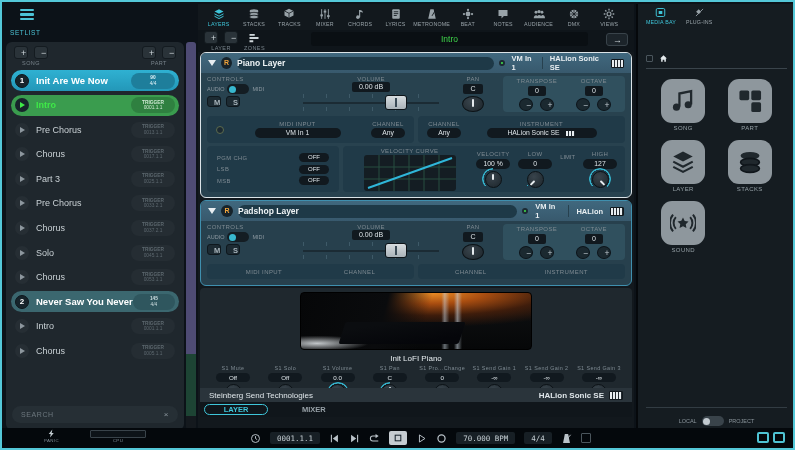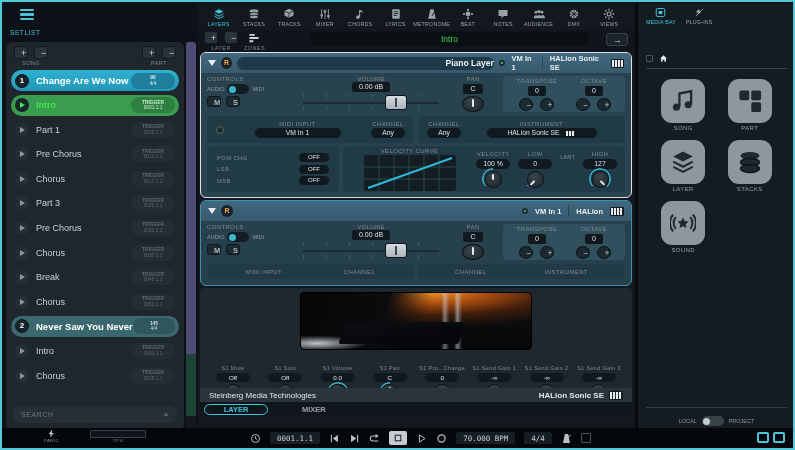--- a/index.html
+++ b/index.html
@@ -73,21 +73,21 @@
 
   
   .layer-panel{position:absolute;left:2px;width:432px;border-radius:6px;overflow:hidden;}
   #panel-piano{top:48px;height:146px;border:1.5px solid #dbe3e7;background:#28424f;}
   #panel-padshop{top:196px;height:86px;border:1.5px solid #3f8fae;background:#27404d;}
   .lp-header{height:20px;background:linear-gradient(#40687e,#38596d);display:flex;align-items:center;gap:5px;padding:0 7px;}
   .lp-tri{width:0;height:0;border-left:4px solid transparent;border-right:4px solid transparent;border-top:6px solid #e8eef2;}
   .lp-rec{width:12px;height:12px;border-radius:50%;background:#16232b;color:#f0a43c;font-size:7px;
     font-weight:bold;text-align:center;line-height:12px;}
   .lp-title{width:280px;height:13px;background:#1e3947;border-radius:7px;color:#eef3f5;font-size:8.5px;
-    font-weight:bold;text-align:right;line-height:13px;}
+    font-weight:bold;text-align:left;line-height:13px;}
   .lp-right{margin-left:auto;display:flex;align-items:center;gap:7px;}
   .led{width:6px;height:6px;border-radius:50%;background:#41e24d;border:2px solid #1c2a33;}
   .lp-name{color:#e8eef1;font-size:7.5px;font-weight:bold;}
   .lp-sep{width:1px;height:12px;background:#27414f;}
   .kb-icon{width:14px;height:9px;background:repeating-linear-gradient(90deg,#e8edf0 0 2px,#222a30 2px 3px);
     border:1px solid #11181d;border-radius:1px;}
   .lp-controls{display:flex;align-items:stretch;padding:3px 6px;gap:8px;height:42px;}
   .ctl-left{width:84px;display:flex;flex-direction:column;gap:2px;}
   .am-row{display:flex;align-items:center;gap:3px;font-size:5.5px;color:#8c98a0;}
   .am-toggle{width:22px;height:10px;border-radius:5px;background:#141d23;position:relative;}
@@ -232,101 +232,91 @@
           <div class="tb-btns">
             <button class="sq-btn">+</button>
             <button class="sq-btn">−</button>
           </div>
           <span class="tb-lab">PART</span>
         </div>
       </div>
       <div class="sl-list" id="setlist-list">
           <div class="sl-item song active">
             <span class="num">1</span>
-            <span class="lbl">Change Are We Now</span>
+            <span class="lbl">Init Are We Now</span>
             <span class="badge">
               <b>90</b>
               <i>4/4</i>
             </span>
           </div>
           <div class="sl-item part active">
             <span class="pc">
               <i class="tri"></i>
             </span>
             <span class="lbl">Intro</span>
             <span class="badge">
               <b>TRIGGER</b>
               <i>0001.1.1</i>
             </span>
           </div>
           <div class="sl-item part">
             <span class="pc">
               <i class="tri"></i>
             </span>
-            <span class="lbl">Part 1</span>
+            <span class="lbl">Pre Chorus</span>
             <span class="badge">
               <b>TRIGGER</b>
-              <i>0005.1.1</i>
+              <i>0013.1.1</i>
             </span>
           </div>
           <div class="sl-item part">
             <span class="pc">
               <i class="tri"></i>
             </span>
-            <span class="lbl">Pre Chorus</span>
+            <span class="lbl">Chorus</span>
             <span class="badge">
               <b>TRIGGER</b>
-              <i>0013.1.1</i>
+              <i>0017.1.1</i>
             </span>
           </div>
           <div class="sl-item part">
             <span class="pc">
               <i class="tri"></i>
             </span>
-            <span class="lbl">Chorus</span>
+            <span class="lbl">Part 3</span>
             <span class="badge">
               <b>TRIGGER</b>
-              <i>0017.1.1</i>
+              <i>0025.1.1</i>
             </span>
           </div>
           <div class="sl-item part">
             <span class="pc">
               <i class="tri"></i>
             </span>
-            <span class="lbl">Part 3</span>
+            <span class="lbl">Pre Chorus</span>
             <span class="badge">
               <b>TRIGGER</b>
-              <i>0025.1.1</i>
+              <i>0033.2.1</i>
             </span>
           </div>
           <div class="sl-item part">
             <span class="pc">
               <i class="tri"></i>
             </span>
-            <span class="lbl">Pre Chorus</span>
+            <span class="lbl">Chorus</span>
             <span class="badge">
               <b>TRIGGER</b>
-              <i>0033.2.1</i>
+              <i>0037.2.1</i>
             </span>
           </div>
           <div class="sl-item part">
             <span class="pc">
               <i class="tri"></i>
             </span>
-            <span class="lbl">Chorus</span>
-            <span class="badge">
-              <b>TRIGGER</b>
-              <i>0037.2.1</i>
-            </span>
-          </div>
-          <div class="sl-item part">
-            <span class="pc">
-              <i class="tri"></i>
-            </span>
-            <span class="lbl">Break</span>
+            <span class="lbl">Solo</span>
             <span class="badge">
               <b>TRIGGER</b>
               <i>0045.1.1</i>
             </span>
           </div>
           <div class="sl-item part">
             <span class="pc">
               <i class="tri"></i>
             </span>
             <span class="lbl">Chorus</span>
@@ -656,20 +646,21 @@
               </div>
           </div>
         </div>
       </div>
     </section>
 
     <section class="layer-panel" id="panel-padshop">
       <div class="lp-header">
         <span class="lp-tri"></span>
         <span class="lp-rec">R</span>
+        <span class="lp-title">Padshop Layer</span>
         <span class="lp-right">
           <span class="led"></span>
           <span class="lp-name">VM In 1</span>
           <span class="lp-sep"></span>
           <span class="lp-name">HALion</span>
           <span class="kb-icon"></span>
         </span>
       </div>
       <div class="lp-controls">
         <div class="ctl-left">
@@ -730,20 +721,21 @@
         </div>
         <div class="blkl">
           <span class="micro">CHANNEL</span>
           <span class="micro">INSTRUMENT</span>
         </div>
       </div>
     </section>
 
     <section class="inst-panel">
       <div class="piano-art"></div>
+      <div class="preset">Init LoFI Piano</div>
       <div class="params" id="inst-params">
           <div class="param">
             <span class="micro">S1 Mute</span>
             <span class="pill">Off</span>
             <div class="knob sm">
               <i class="arc" style="--a:3%"></i>
               <i class="ptr" style="transform:rotate(-135deg)"></i>
             </div>
           </div>
           <div class="param">
@@ -797,21 +789,21 @@
           <div class="param">
             <span class="micro">S1 Send Gain 3</span>
             <span class="pill">-∞</span>
             <div class="knob sm">
               <i class="arc" style="--a:3%"></i>
               <i class="ptr" style="transform:rotate(-135deg)"></i>
             </div>
           </div>
         </div>
       <div class="inst-footer">
-        <span>Steinberg Media Technologies</span>
+        <span>Steinberg Send Technologies</span>
         <span class="if-right">
           <span>HALion Sonic SE</span>
           <span class="kb-icon"></span>
         </span>
       </div>
       <div class="bottom-tabs">
         <span class="bt-layer">LAYER</span>
         <span class="bt-mixer">MIXER</span>
       </div>
     </section>

